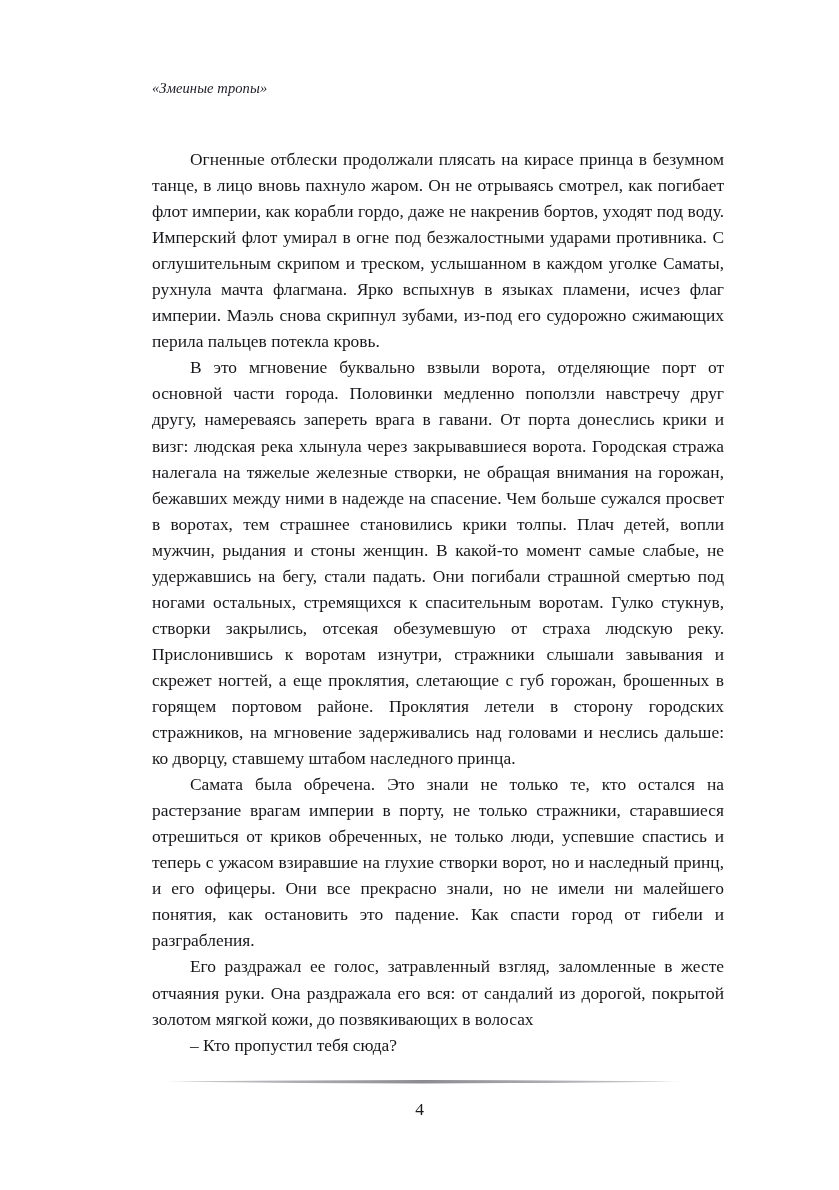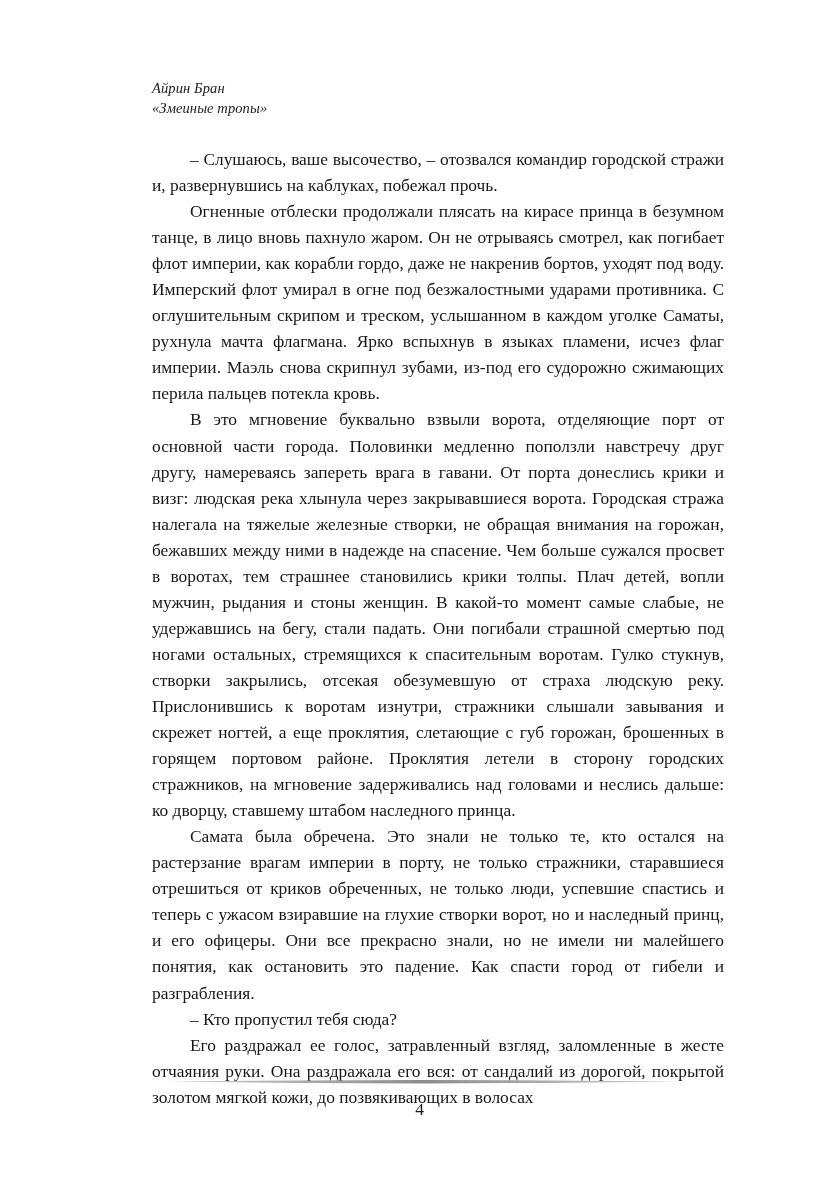--- a/index.html
+++ b/index.html
@@ -88,31 +88,29 @@
     line-height: 22px;
     color: #1b1b1b;
   }
 </style>
 </head>
 <body>
 
 <div class="page">
 
   <div class="running-head">
-    <span class="line">Айрин Бран</span>
     <span class="line">«Змеиные тропы»</span>
   </div>
 
   <div class="body-text">
-    <p>– Слушаюсь, ваше высочество, – отозвался командир городской стражи и, развернувшись на каблуках, побежал прочь.</p>
     <p>Огненные отблески продолжали плясать на кирасе принца в безумном танце, в лицо вновь пахнуло жаром. Он не отрываясь смотрел, как погибает флот империи, как корабли гордо, даже не накренив бортов, уходят под воду. Имперский флот умирал в огне под безжалостными ударами противника. С оглушительным скрипом и треском, услышанном в каждом уголке Саматы, рухнула мачта флагмана. Ярко вспыхнув в языках пламени, исчез флаг империи. Маэль снова скрипнул зубами, из-под его судорожно сжимающих перила пальцев потекла кровь.</p>
     <p>В это мгновение буквально взвыли ворота, отделяющие порт от основной части города. Половинки медленно поползли навстречу друг другу, намереваясь запереть врага в гавани. От порта донеслись крики и визг: людская река хлынула через закрывавшиеся ворота. Городская стража налегала на тяжелые железные створки, не обращая внимания на горожан, бежавших между ними в надежде на спасение. Чем больше сужался просвет в воротах, тем страшнее становились крики толпы. Плач детей, вопли мужчин, рыдания и стоны женщин. В какой-то момент самые слабые, не удержавшись на бегу, стали падать. Они погибали страшной смертью под ногами остальных, стремящихся к спасительным воротам. Гулко стукнув, створки закрылись, отсекая обезумевшую от страха людскую реку. Прислонившись к воротам изнутри, стражники слышали завывания и скрежет ногтей, а еще проклятия, слетающие с губ горожан, брошенных в горящем портовом районе. Проклятия летели в сторону городских стражников, на мгновение задерживались над головами и неслись дальше: ко дворцу, ставшему штабом наследного принца.</p>
     <p>Самата была обречена. Это знали не только те, кто остался на растерзание врагам империи в порту, не только стражники, старавшиеся отрешиться от криков обреченных, не только люди, успевшие спастись и теперь с ужасом взиравшие на глухие створки ворот, но и наследный принц, и его офицеры. Они все прекрасно знали, но не имели ни малейшего понятия, как остановить это падение. Как спасти город от гибели и разграбления.</p>
+    <p>Его раздражал ее голос, затравленный взгляд, заломленные в жесте отчаяния руки. Она раздражала его вся: от сандалий из дорогой, покрытой золотом мягкой кожи, до позвякивающих в волосах</p>
     <p>– Кто пропустил тебя сюда?</p>
-    <p>Его раздражал ее голос, затравленный взгляд, заломленные в жесте отчаяния руки. Она раздражала его вся: от сандалий из дорогой, покрытой золотом мягкой кожи, до позвякивающих в волосах</p>
   </div>
 
   <div class="footer-rule">
     <svg width="530" height="6" viewBox="0 0 530 6" xmlns="http://www.w3.org/2000/svg">
       <defs>
         <linearGradient id="ruleFade" x1="0" y1="0" x2="1" y2="0">
           <stop offset="0" stop-color="#ffffff"></stop>
           <stop offset="0.06" stop-color="#c8c8cc"></stop>
           <stop offset="0.5" stop-color="#8b8b91"></stop>
           <stop offset="0.94" stop-color="#c8c8cc"></stop>

